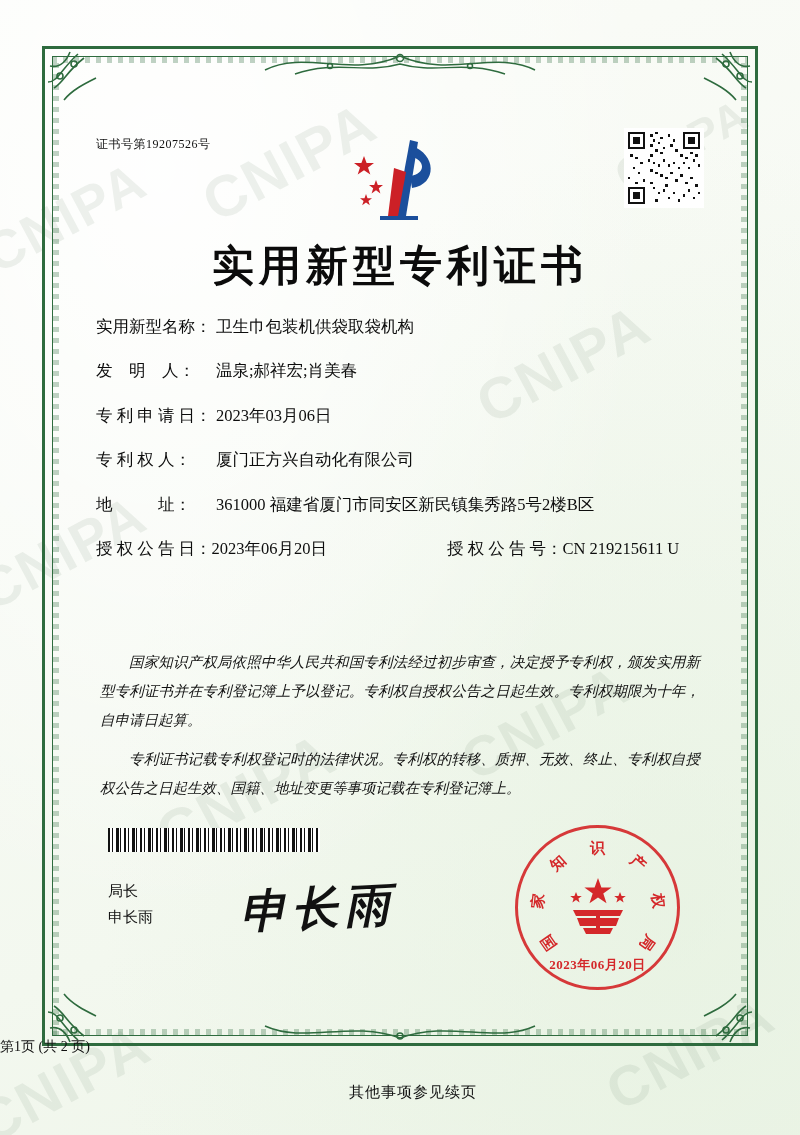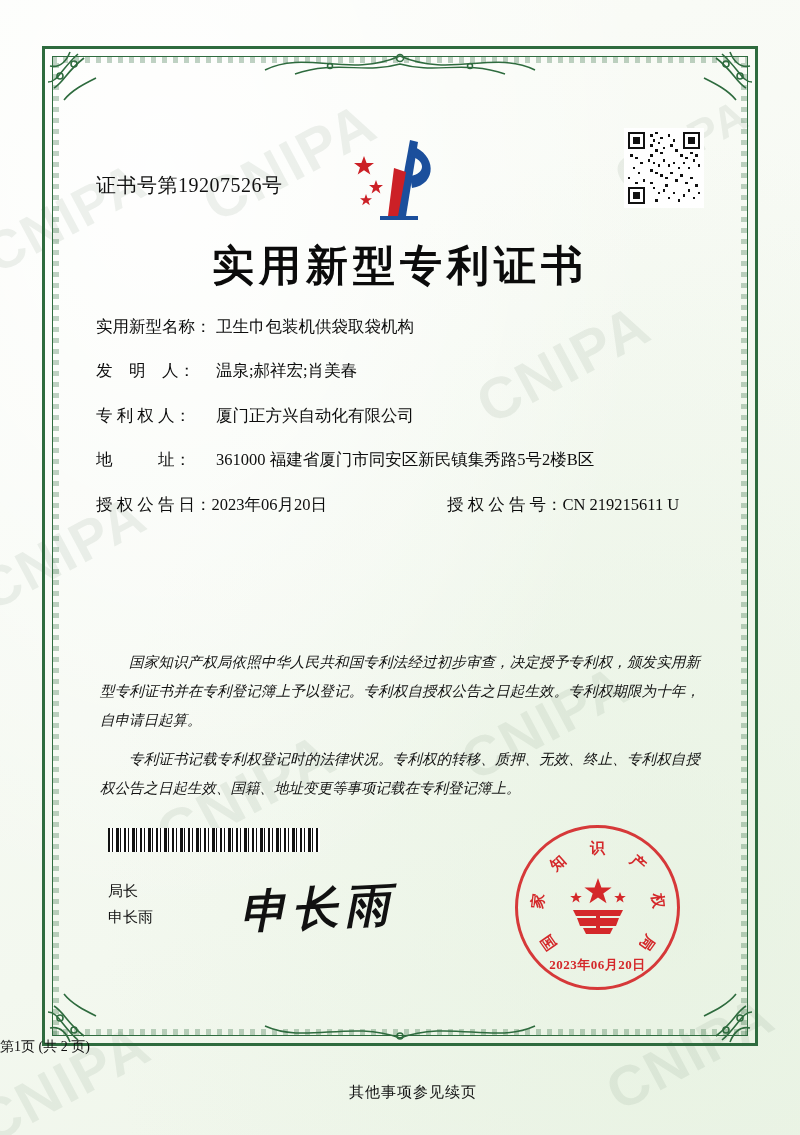--- a/index.html
+++ b/index.html
@@ -90,24 +90,23 @@
     position: absolute;
     pointer-events: none;
   }
   .ef-top { left: 255px; top: 44px; width: 290px; height: 36px; }
   .ef-bottom { left: 255px; top: 1018px; width: 290px; height: 30px; transform: scaleY(-1); }
 
   
   .cert-no {
     position: absolute;
     left: 96px; top: 136px;
-    font-size: 20px;
+    font-size: 12px;
     color: #111;
     letter-spacing: 0.5px;
-    margin-top: 36px;
   }
   .logo {
     position: absolute;
     left: 340px; top: 132px;
     width: 120px; height: 92px;
   }
   .qr {
     position: absolute;
     right: 96px; top: 128px;
     width: 72px; height: 72px;
@@ -446,20 +445,24 @@
   <div class="fields">
     <div class="field-row">
       <span class="f-label w1">实用新型名称：</span>
       <span class="f-value">卫生巾包装机供袋取袋机构</span>
     </div>
     <div class="field-row">
       <span class="f-label w1">发    明    人：</span>
       <span class="f-value">温泉;郝祥宏;肖美春</span>
     </div>
     <div class="field-row">
+      <span class="f-label w1">专 利 申 请 日：</span>
+      <span class="f-value">2023年03月06日</span>
+    </div>
+    <div class="field-row">
       <span class="f-label w1">专 利 权 人：</span>
       <span class="f-value">厦门正方兴自动化有限公司</span>
     </div>
     <div class="field-row">
       <span class="f-label w1">地           址：</span>
       <span class="f-value">361000 福建省厦门市同安区新民镇集秀路5号2楼B区</span>
     </div>
     <div class="field-row">
       <div class="row-split">
         <div class="split-left">

